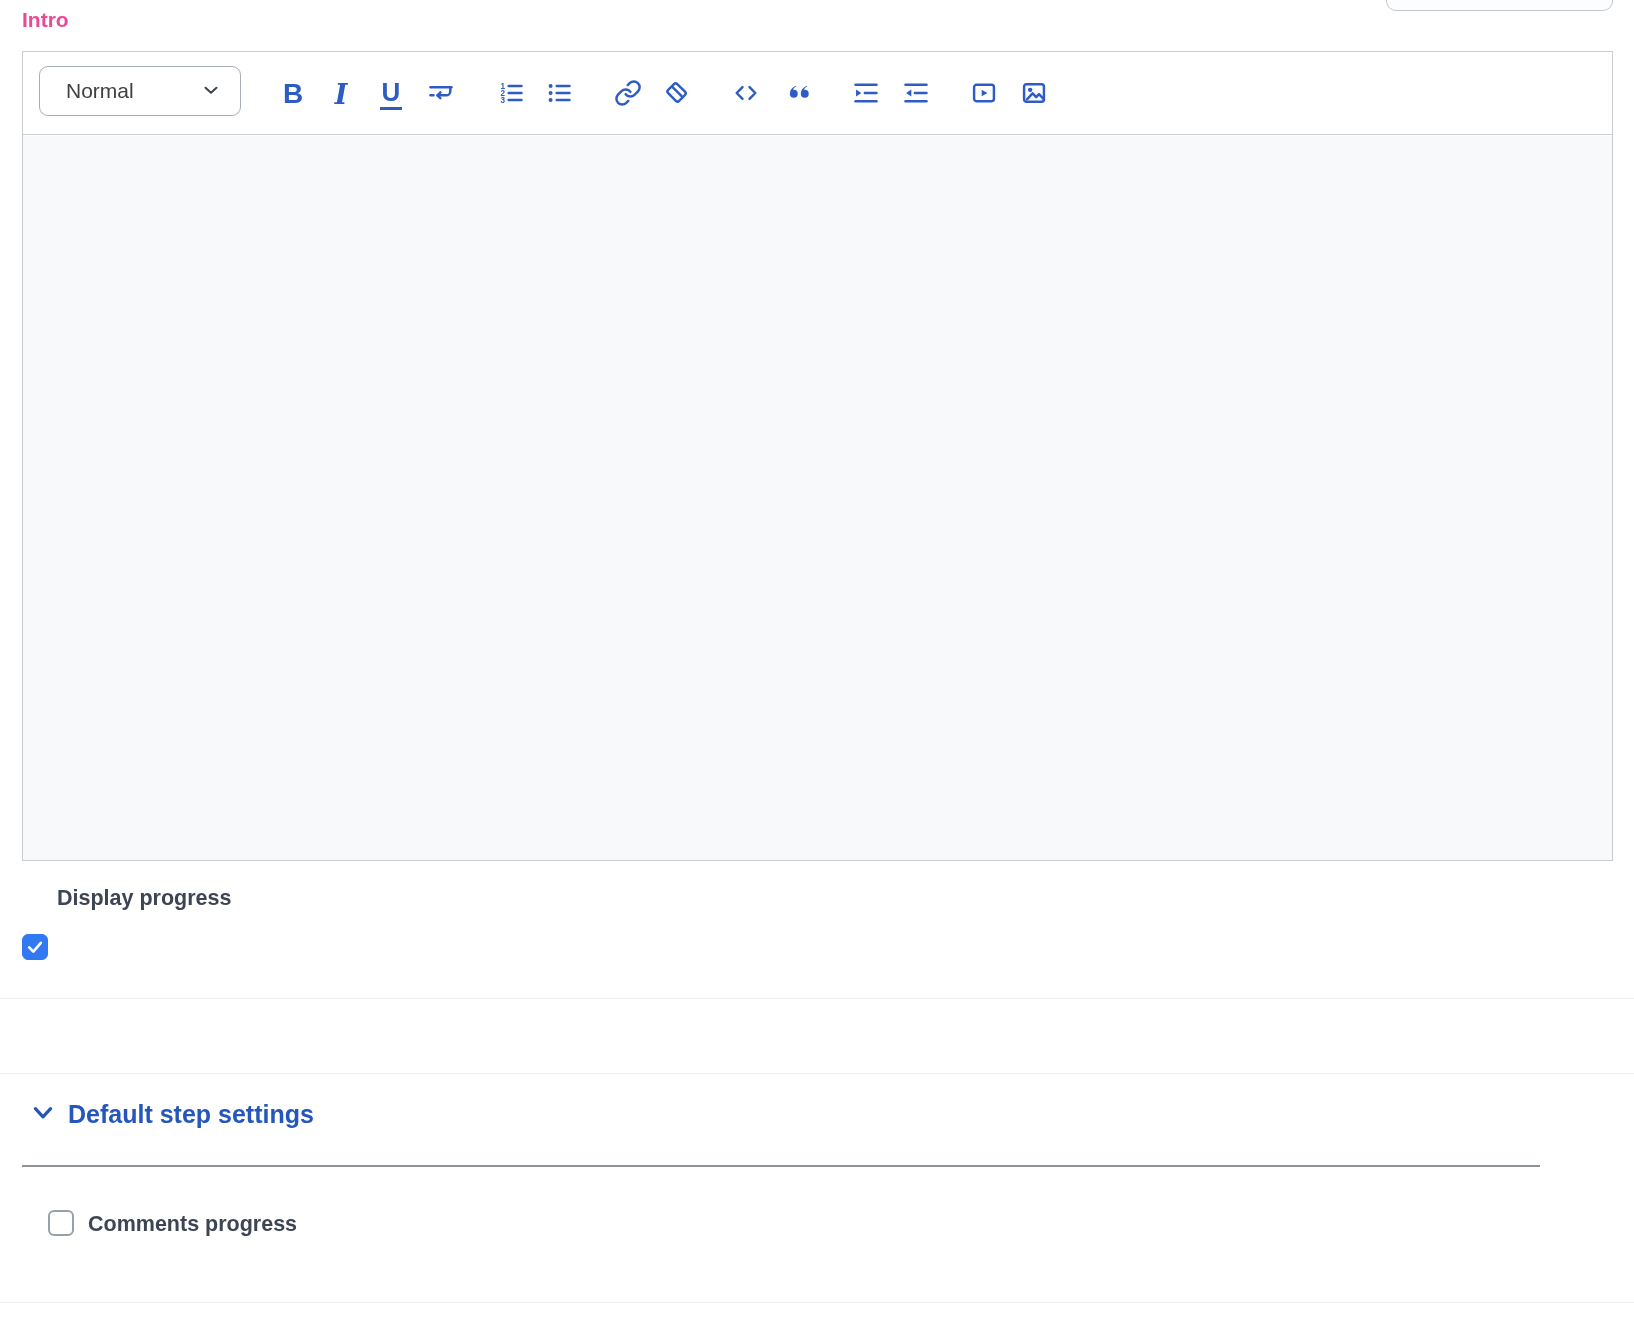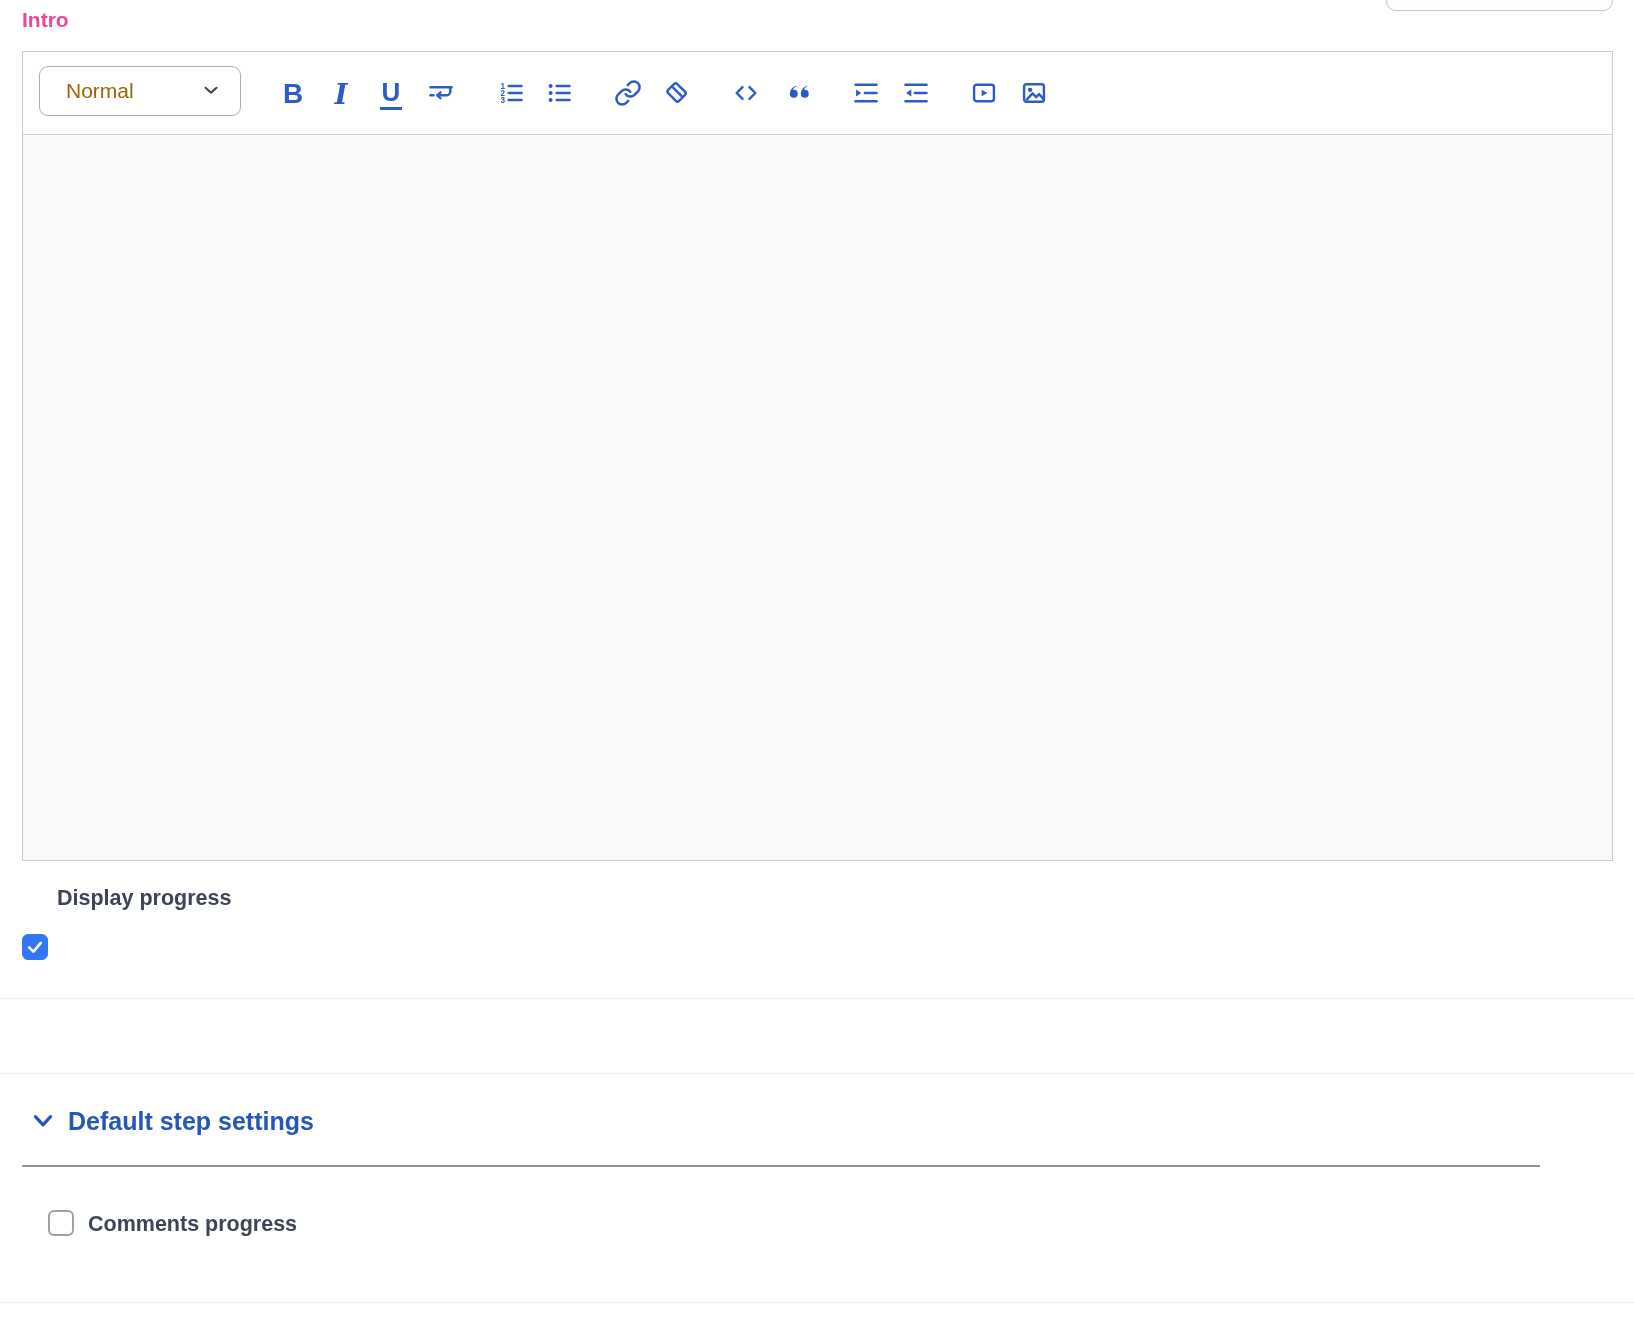--- a/index.html
+++ b/index.html
@@ -17,21 +17,21 @@
   .editor { position:absolute; left:22px; top:51px; width:1591px; height:810px;
     border:1px solid #c9cdd2; background:#ffffff; }
   .editor-toolbar { position:relative; width:100%; height:83px; background:#ffffff;
     border-bottom:1px solid #c9cdd2; }
   .editor-body { position:absolute; left:0; right:0; top:84px; bottom:0; background:#f8f9fb; cursor:text; }
 
   .style-dropdown { position:absolute; left:16px; top:14px; width:202px; height:50px;
     background:#ffffff; border:1px solid #a8aeb5; border-radius:9px; cursor:pointer;
     display:flex; align-items:center; justify-content:space-between; padding:0 18px 0 26px;
     font-family:"Liberation Sans", sans-serif; }
-  .style-dropdown .dd-value { font-size:21px; color:#a16207; }
+  .style-dropdown .dd-value { font-size:21px; color:#404040; }
   .style-dropdown svg { stroke:#3c434c; stroke-width:2.2; fill:none;
     stroke-linecap:round; stroke-linejoin:round; }
 
   .tb-btn { position:absolute; top:20px; width:44px; height:44px; border:none; background:transparent;
     display:flex; align-items:center; justify-content:center; cursor:pointer; padding:0; }
   .tb-btn svg { width:28px; height:28px; stroke:#2e5cc5; stroke-width:2.1; fill:none;
     stroke-linecap:round; stroke-linejoin:round; }
   .tb-btn svg .fill { fill:#2e5cc5; stroke:none; }
   .glyph-b { font-size:28px; font-weight:800; color:#2e5cc5; line-height:1; }
   .glyph-i { font-family:"DejaVu Serif", serif; font-style:italic; font-weight:600;
@@ -47,21 +47,21 @@
     stroke-width:3.2; fill:none; stroke-linecap:round; stroke-linejoin:round; }
   .checkbox[data-checked="true"] svg { display:block; }
   .cb-label { position:absolute; font-size:21.5px; font-weight:700; color:#3d4554; cursor:default; }
 
   
   .divider-light { position:absolute; left:0; width:1634px; height:1px; background:#ededee; }
   .divider-medium { position:absolute; left:22px; top:1165px; width:1518px; height:2px; background:#8e9399; }
 
   
   .section-header { position:absolute; left:30px; top:1100px; height:42px;
-    display:flex; align-items:center; gap:12px; cursor:pointer; }
+    display:flex; gap:12px; cursor:pointer; }
   .section-header svg { width:26px; height:26px; stroke:#2456bb; stroke-width:3; fill:none;
     stroke-linecap:round; stroke-linejoin:round; }
   .section-title { font-size:25px; font-weight:700; color:#2456bb; }
 </style>
 </head>
 <body>
 
 <button class="cutoff-btn"></button>
 
 <div class="intro-label">Intro</div>

